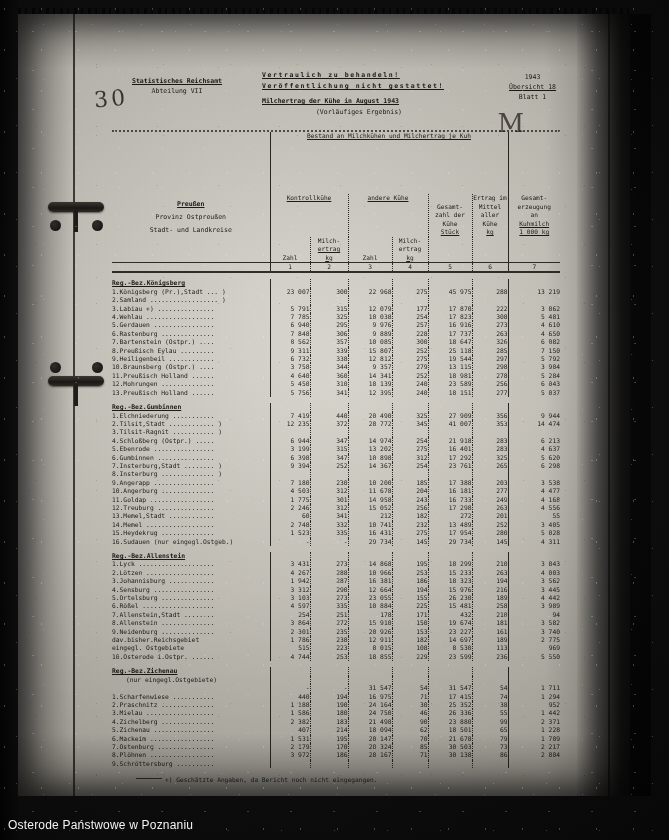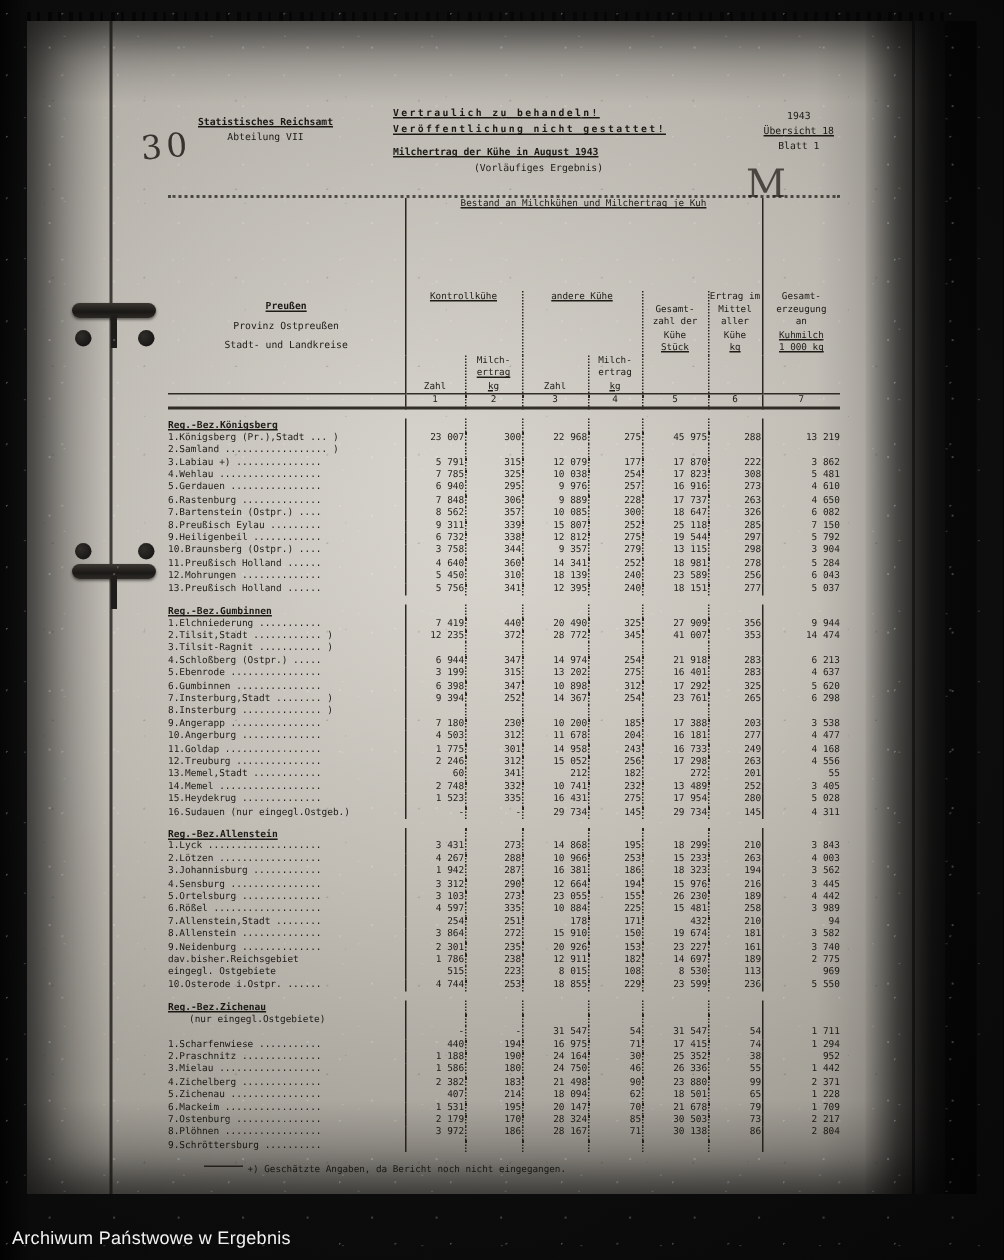--- a/index.html
+++ b/index.html
@@ -799,14 +799,14 @@
         </tbody>
     </table>
 
     <div class="foot">
       <span class="bar"></span><span>+) Geschätzte Angaben, da Bericht noch nicht eingegangen.</span>
     </div>
   </div>
 
   <div class="grain"></div>
   <div class="blur"></div>
-  <div class="watermark">Archiwum Państwowe w Ergebnis</div>
+  <div class="watermark">Osterode Państwowe w Poznaniu</div>
 </div>
 
 </body></html>

